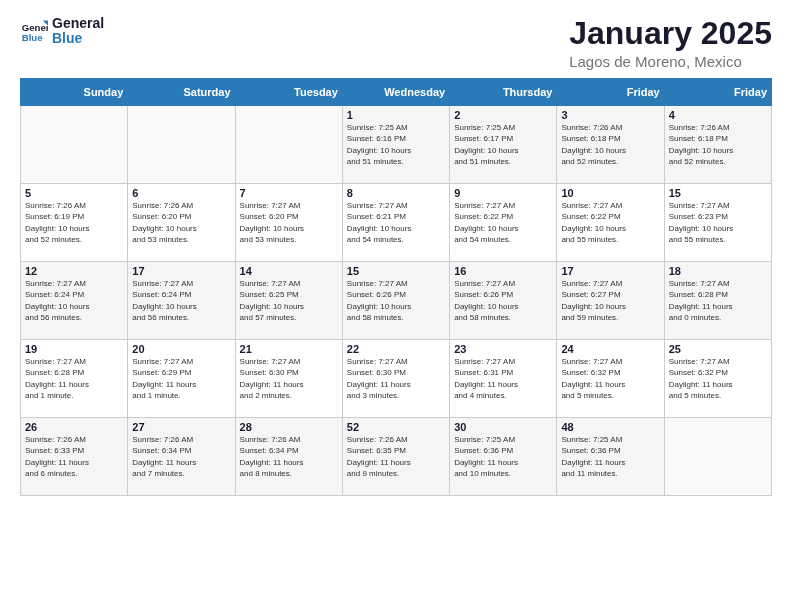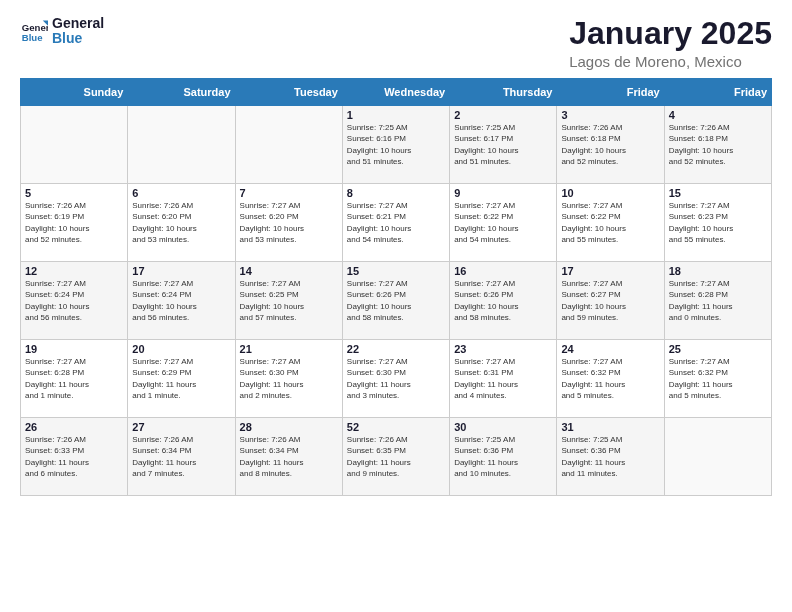--- a/index.html
+++ b/index.html
@@ -341,21 +341,21 @@
 and 9 minutes.</div>
           </td>
           <td>
             <span class="day-number">30</span>
             <div class="day-info" style="white-space: pre-line;">Sunrise: 7:25 AM
 Sunset: 6:36 PM
 Daylight: 11 hours
 and 10 minutes.</div>
           </td>
           <td>
-            <span class="day-number">31</span>
+            <span class="day-number">48</span>
             <div class="day-info" style="white-space: pre-line;">Sunrise: 7:25 AM
 Sunset: 6:36 PM
 Daylight: 11 hours
 and 11 minutes.</div>
           </td>
           <td class="empty-cell"></td>
         </tr>
       </tbody>
   </table>
 </div>

